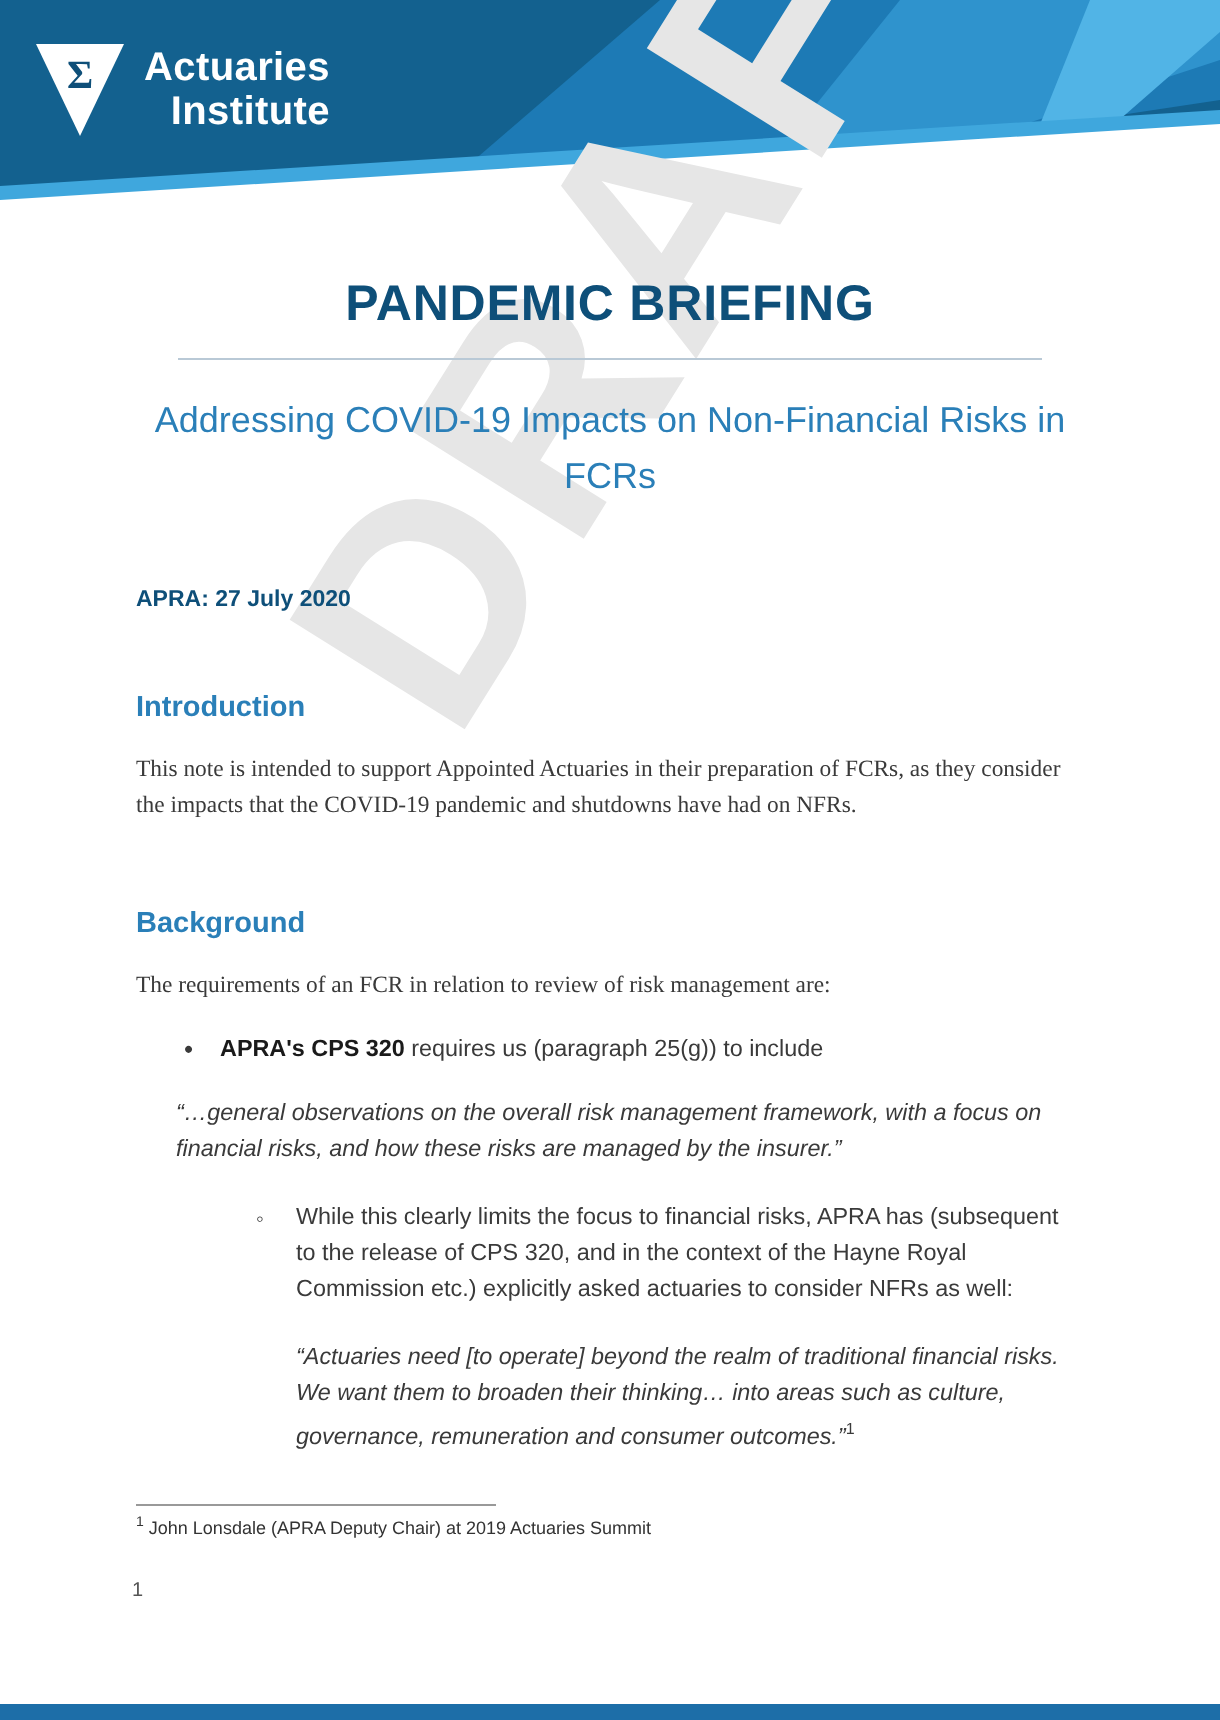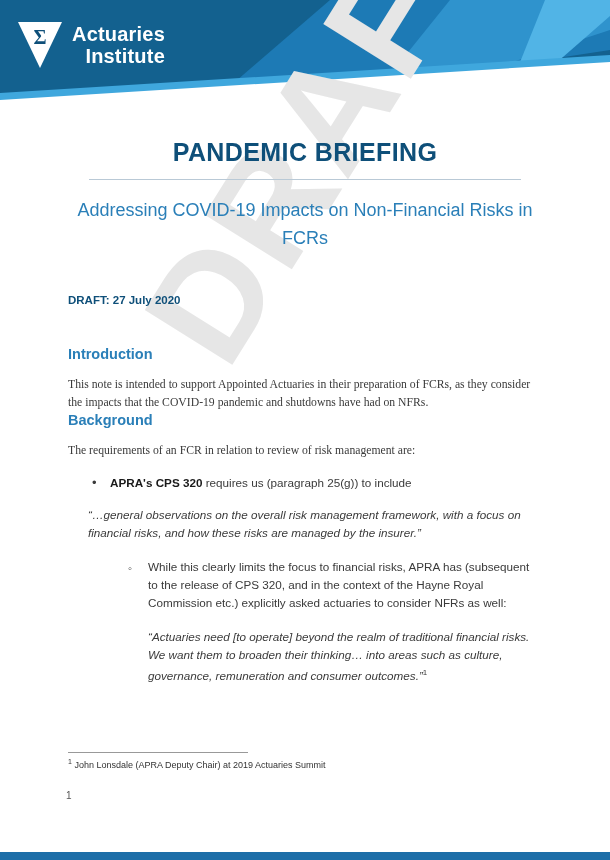--- a/index.html
+++ b/index.html
@@ -116,21 +116,21 @@
   .meta .meta-line { margin-bottom: 14px; }
   .meta .meta-value { color: #0e4f79; }
 
   .section-heading {
     margin: 0 0 0 68px;
     font-size: 14.5px;
     font-weight: bold;
     color: #2a7fb8;
   }
   #intro-heading { margin-top: 40px; }
-  #background-heading { }
+  #background-heading { margin-top: 42px; }
 
   .para {
     margin: 14px 68px 0 68px;
     font-size: 11.7px;
     line-height: 18px;
     color: #3a3a3a;
     font-family: Liberation Serif, serif;
   }
 
   ul.bullets, ul.subbullets {
@@ -256,21 +256,21 @@
   <div class="content">
 
     <div class="title-wrap">
       <h1 class="doc-title">PANDEMIC BRIEFING</h1>
       <div class="rule"></div>
       <div class="subtitle">Addressing COVID-19 Impacts on Non-Financial Risks in FCRs</div>
     </div>
 
     <div class="meta">
       <div class="meta-line">
-        <span>DRAFT:</span>
+        <span>APRA:</span>
         <span class="meta-value">27 July 2020</span>
       </div>
     </div>
 
     <h2 class="section-heading" id="intro-heading">Introduction</h2>
     <p class="para">This note is intended to support Appointed Actuaries in their preparation of FCRs, as they consider the impacts that the COVID-19 pandemic and shutdowns have had on NFRs.</p>
 
     <h2 class="section-heading" id="background-heading">Background</h2>
     <p class="para">The requirements of an FCR in relation to review of risk management are:</p>
 

